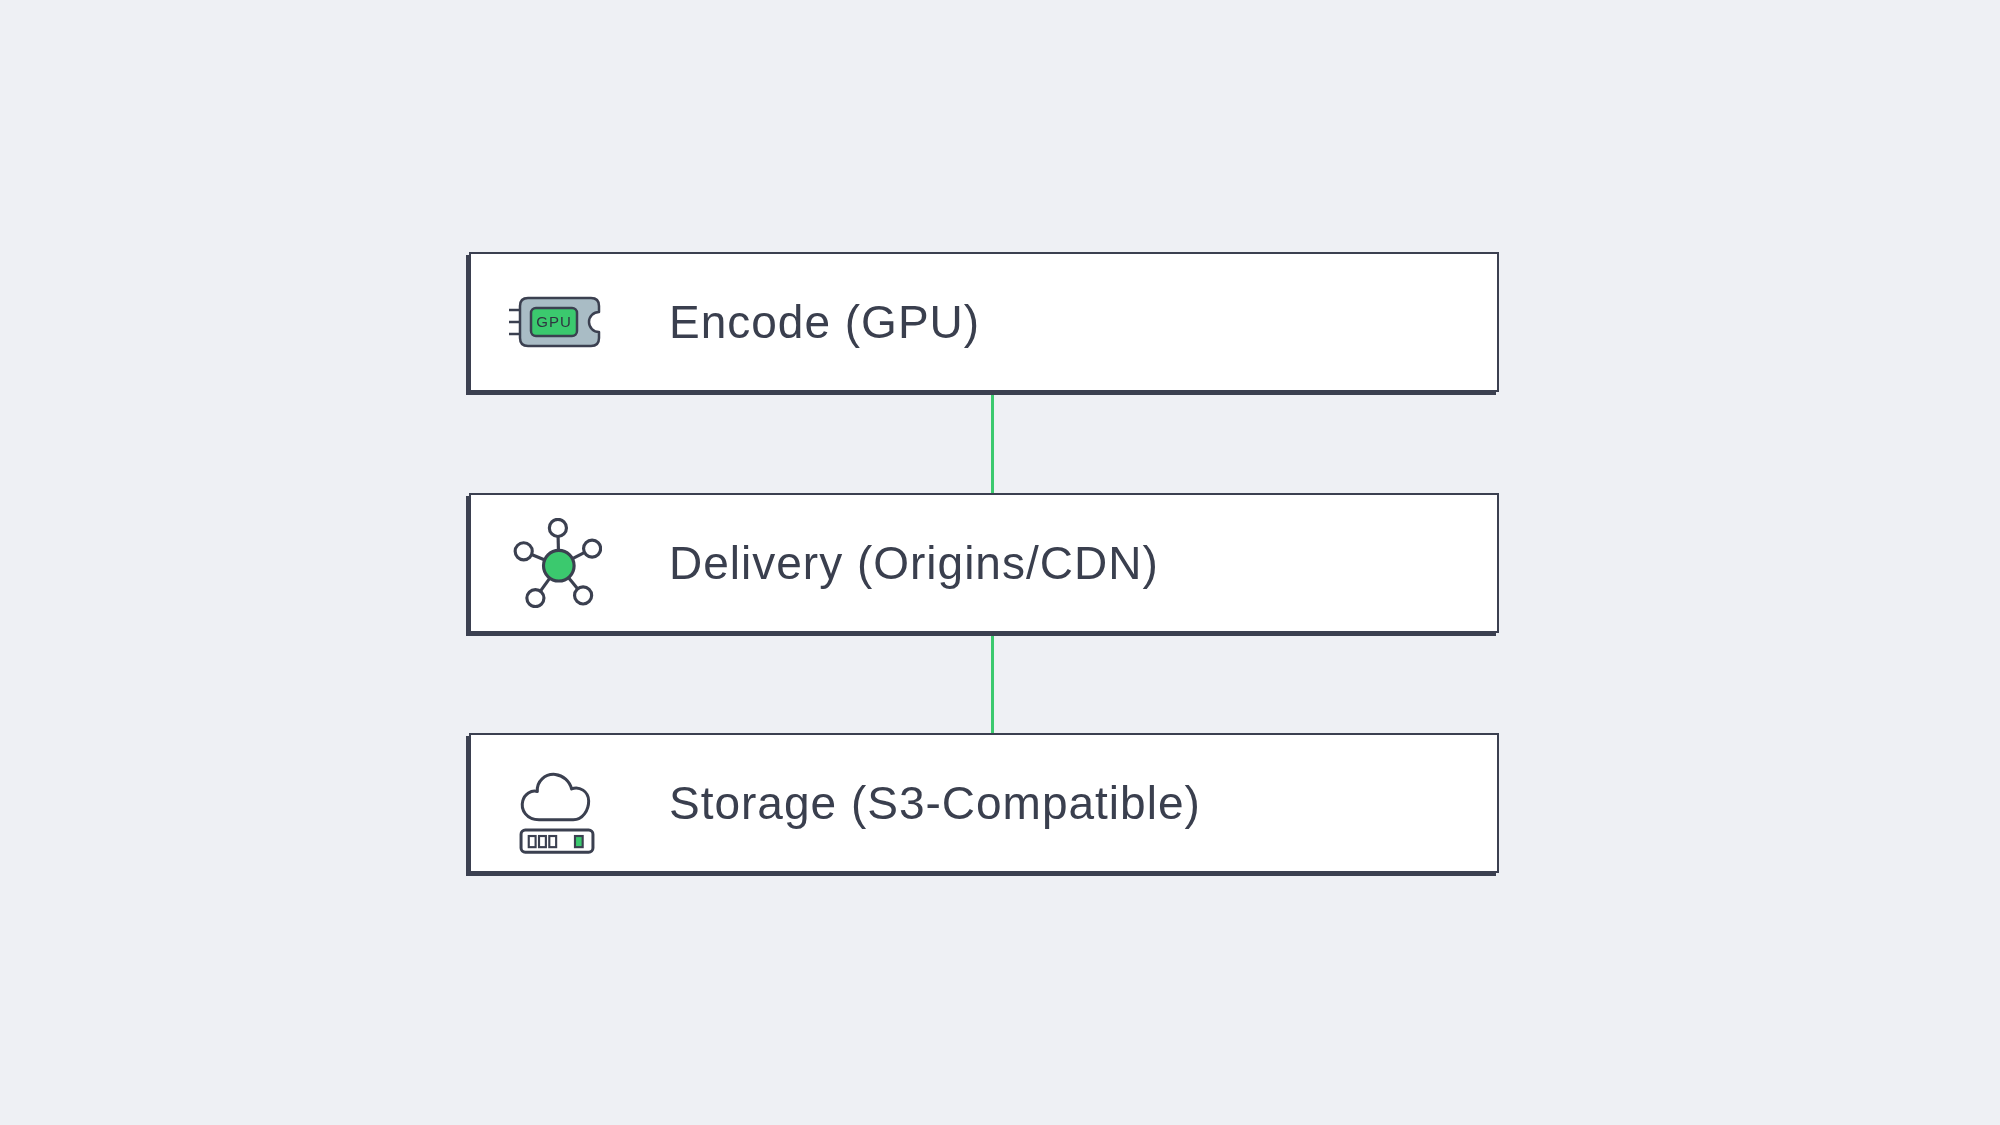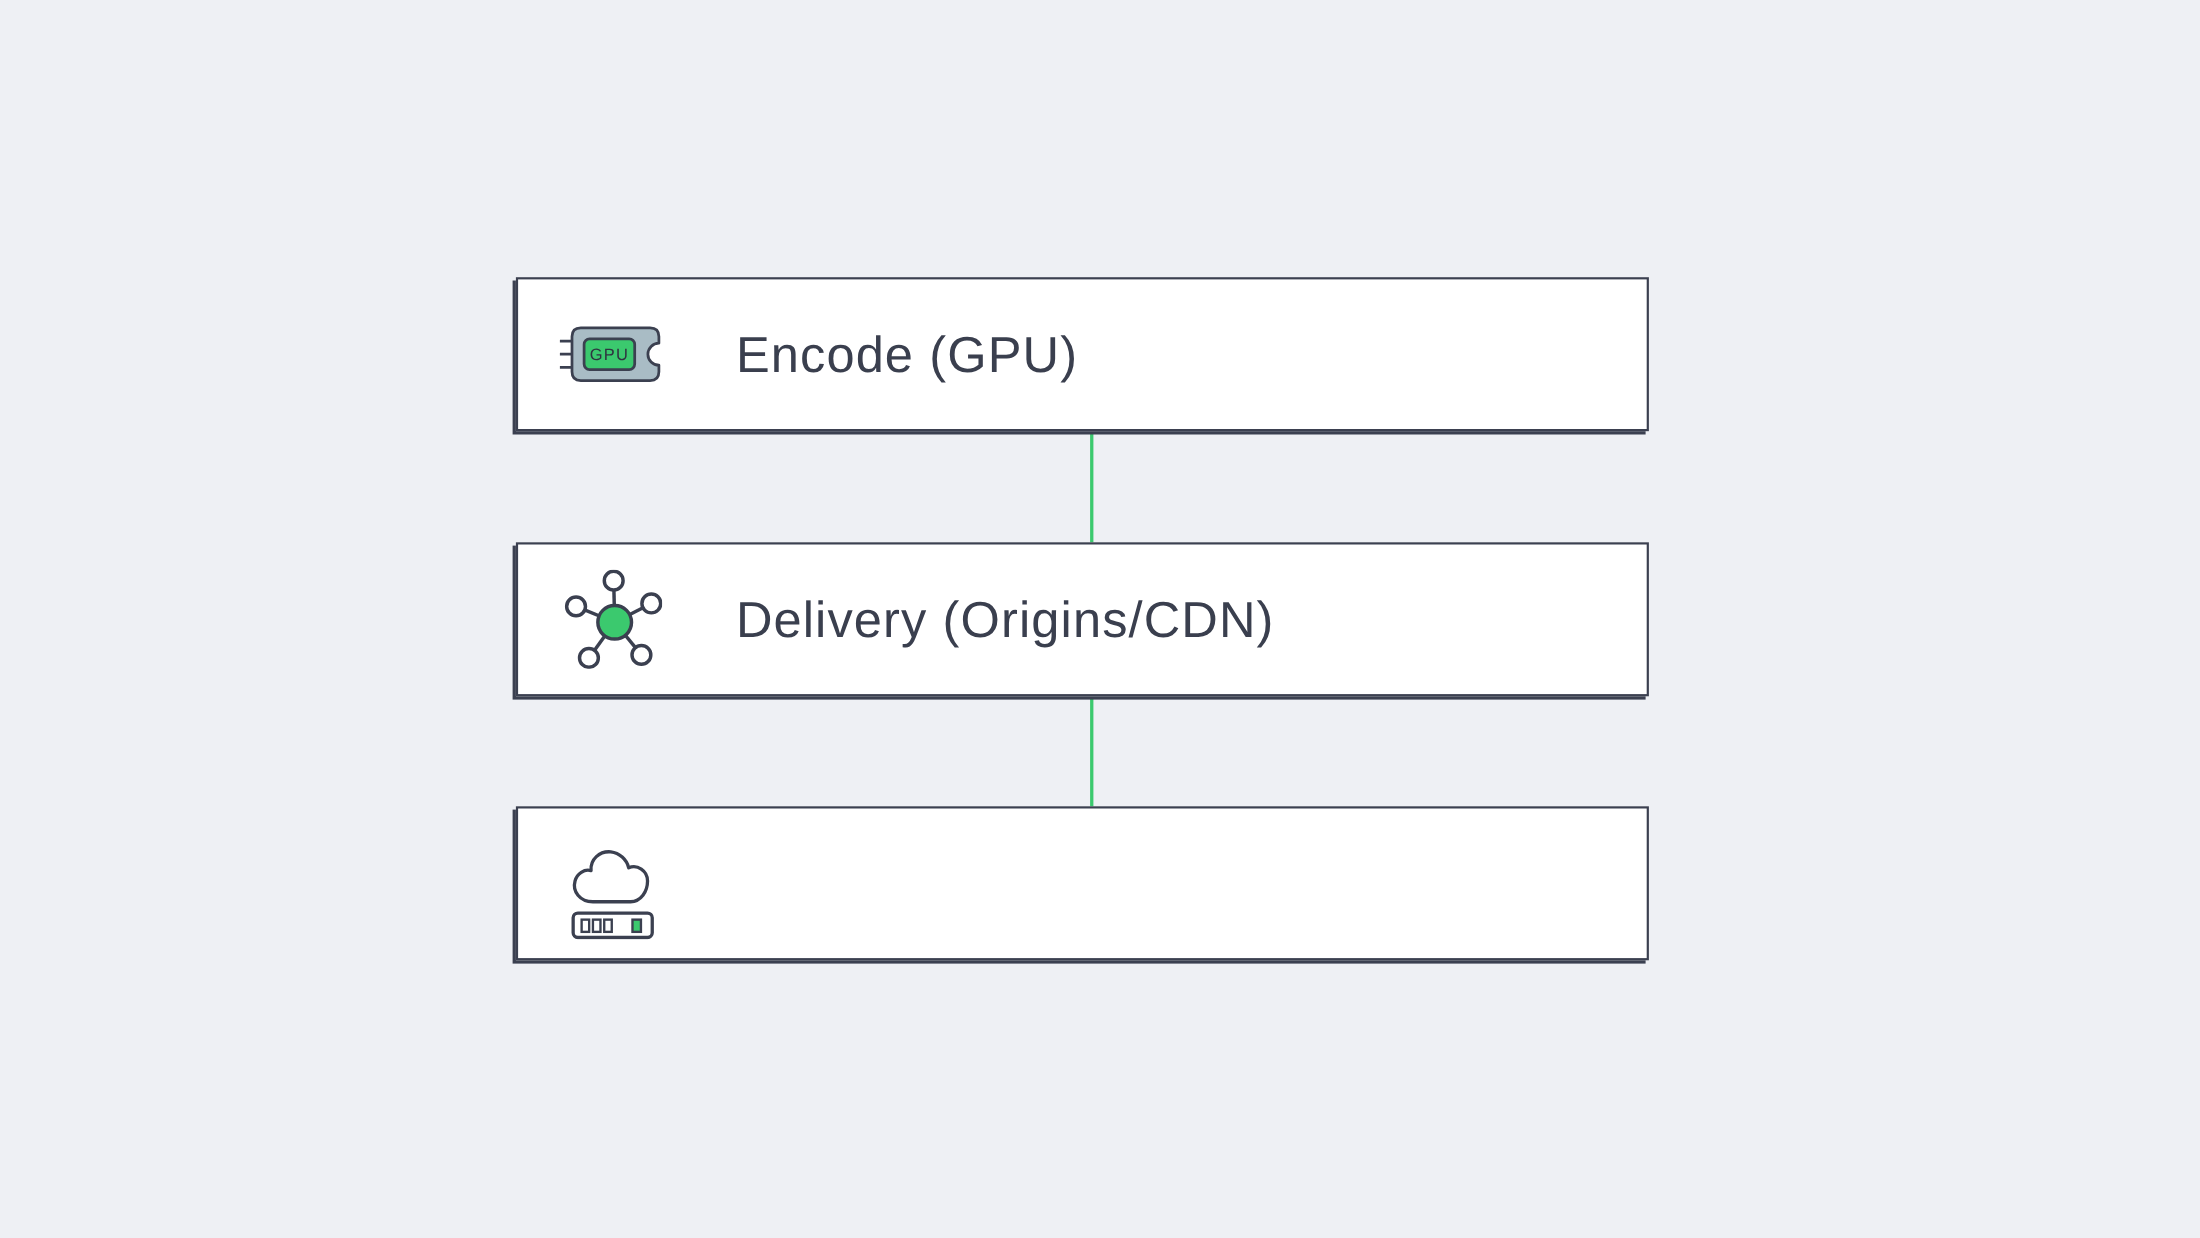--- a/index.html
+++ b/index.html
@@ -112,15 +112,16 @@
 
         <path d="M29 78 C15 78 7 67 10 56 C12 48 20 43 27 45 C26 33 36 24 48 25 C57 26 65 33 67 42 C76 38 87 45 87 56 C87 67 80 78 69 78 Z" fill="#ffffff" stroke="#3b4050" stroke-width="3.5" stroke-linejoin="round"></path>
 
         <rect x="8" y="90" width="84" height="26" rx="5" fill="#ffffff" stroke="#3b4050" stroke-width="3.5"></rect>
         <rect x="17" y="97" width="8" height="13" fill="#ffffff" stroke="#3b4050" stroke-width="2.5"></rect>
         <rect x="29" y="97" width="8" height="13" fill="#ffffff" stroke="#3b4050" stroke-width="2.5"></rect>
         <rect x="41" y="97" width="8" height="13" fill="#ffffff" stroke="#3b4050" stroke-width="2.5"></rect>
         <rect x="71" y="97" width="9" height="13" fill="#3bc96e" stroke="#3b4050" stroke-width="2.5"></rect>
       </svg>
     </div>
+    <span class="node-label">Storage (S3-Compatible)</span>
   </div>
 
 </div>
 
 </body></html>

